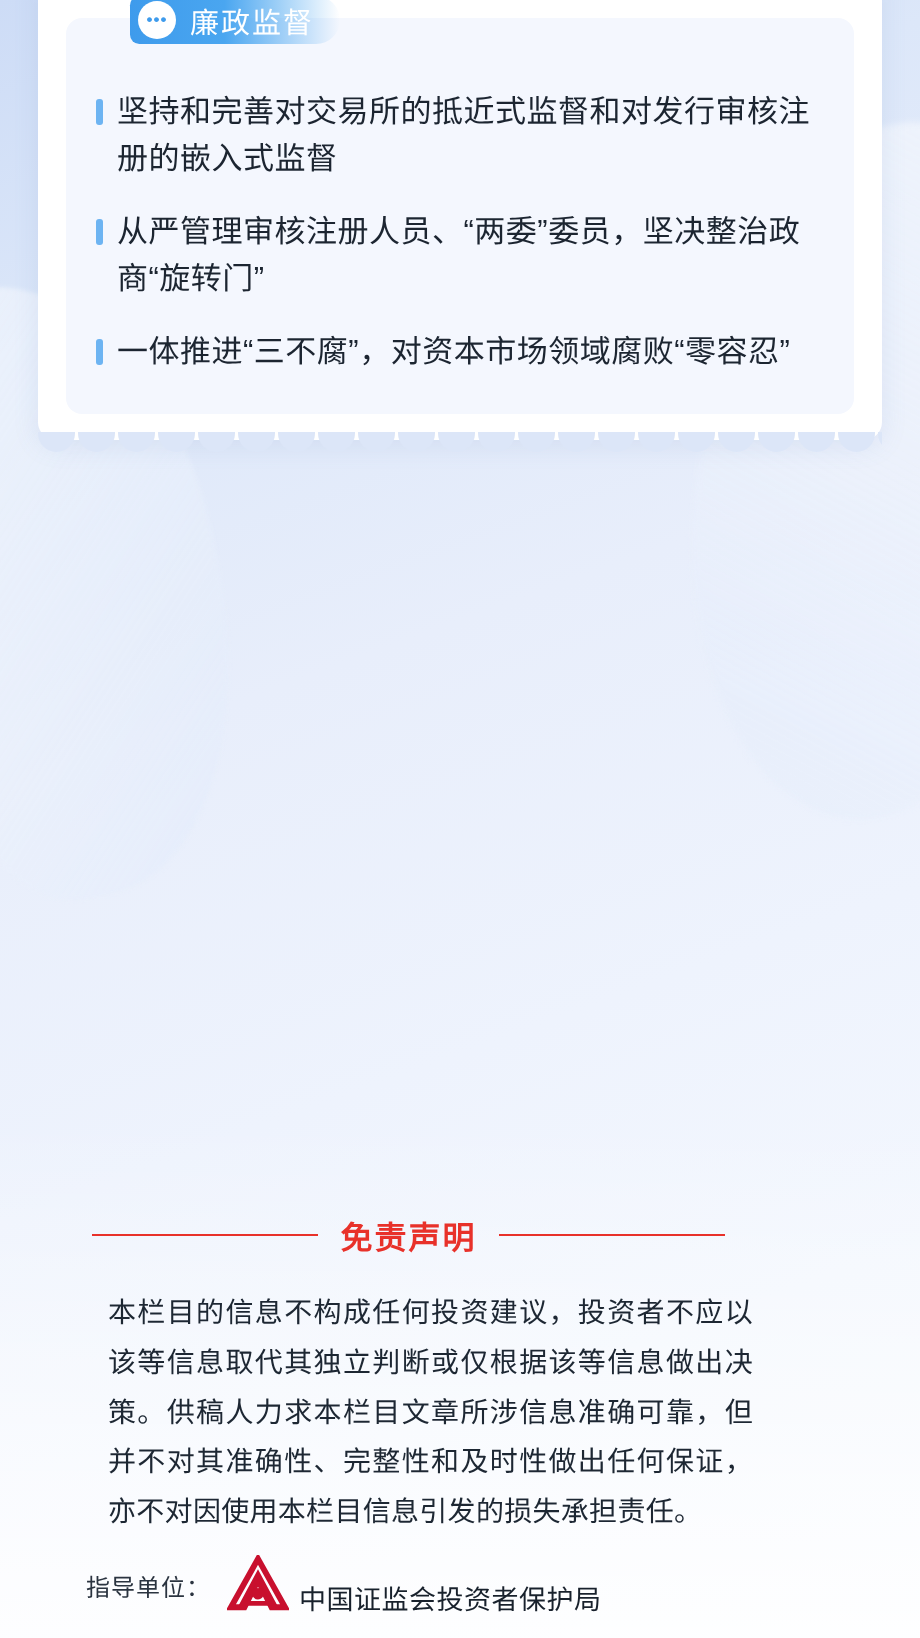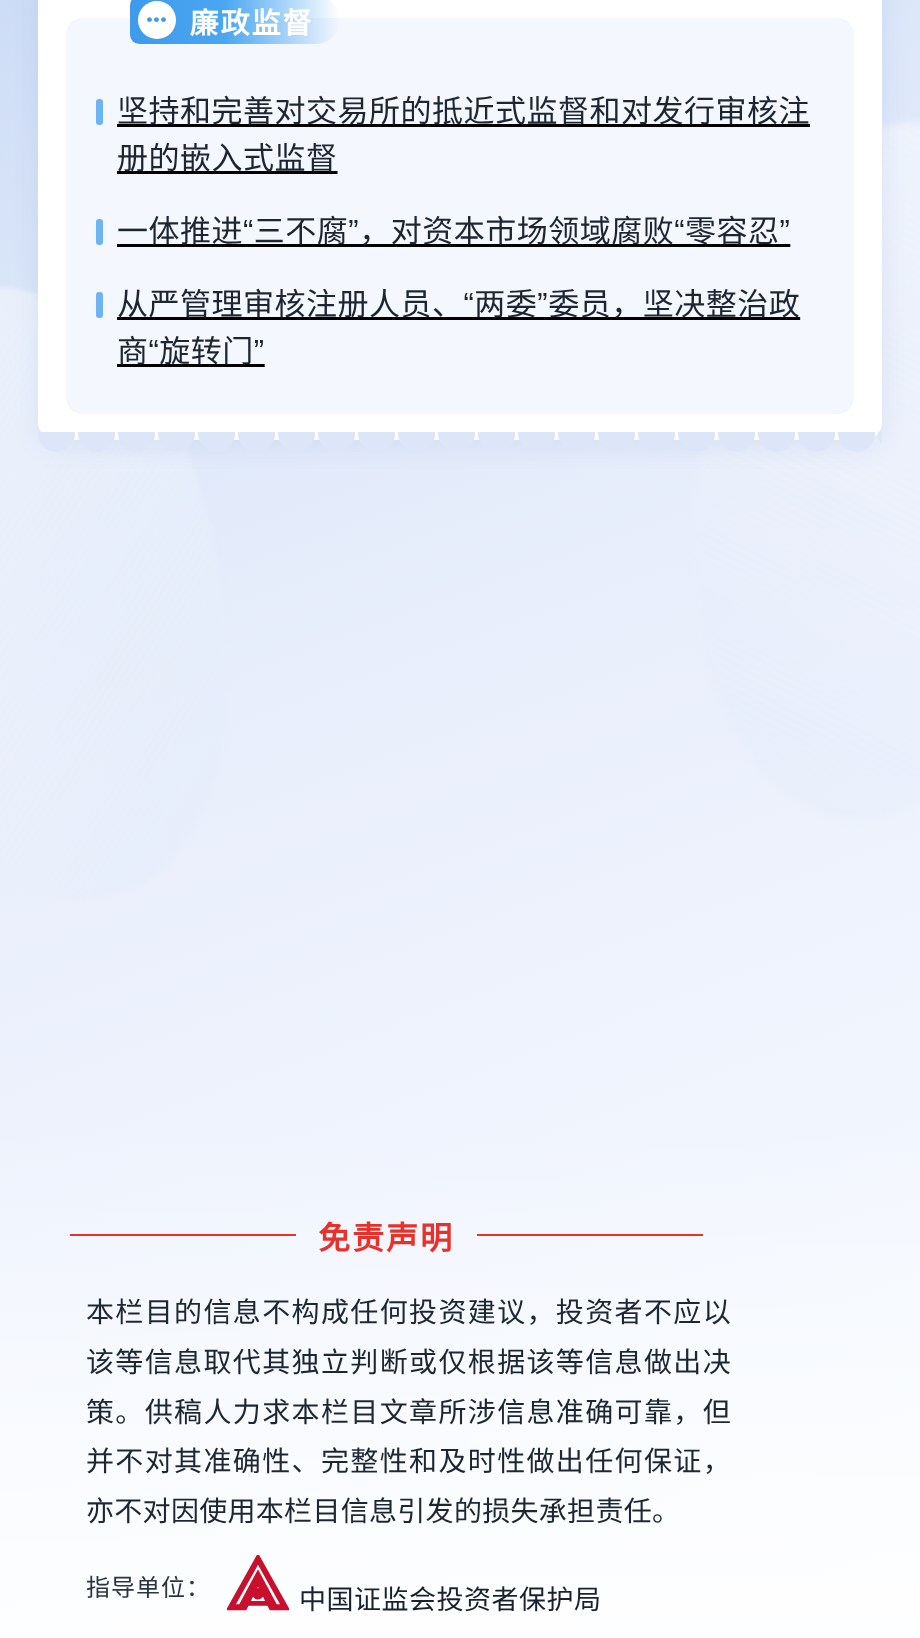--- a/index.html
+++ b/index.html
@@ -89,28 +89,27 @@
   .badge-dot span {
     color: #3e9bec;
     font-size: 17px;
     letter-spacing: 1px;
     line-height: 10px;
     font-weight: bold;
   }
   .badge-text {
     color: #ffffff;
     font-size: 29px;
-    font-weight: bold;
+    font-weight: normal;
     letter-spacing: 2px;
     white-space: nowrap;
     text-align: right;
   }
   .bullet-list {
     margin-top: 26px;
-    text-decoration: underline;
   }
   .bullet-item {
     display: flex;
     align-items: flex-start;
     margin-bottom: 26px;
   }
   .bullet-item:last-child { margin-bottom: 4px; }
   .bullet-mark {
     flex: none;
     width: 7px;
@@ -146,20 +145,21 @@
     flex: none;
     margin-right: 3px;
   }
 
   
   .disclaimer {
     position: absolute;
     left: 0;
     top: 1212px;
     width: 773px;
+    padding-left: 22px;
   }
   .dis-head {
     display: flex;
     align-items: center;
     justify-content: center;
     gap: 22px;
   }
   .dis-rule {
     width: 226px;
     height: 2px;
@@ -241,25 +241,25 @@
       <div class="badge-text">廉政监督</div>
     </div>
 
     <div class="bullet-list">
       <div class="bullet-item">
         <div class="bullet-mark"></div>
         <div class="bullet-text">坚持和完善对交易所的抵近式监督和对发行审核注册的嵌入式监督</div>
       </div>
       <div class="bullet-item">
         <div class="bullet-mark"></div>
-        <div class="bullet-text">一体推进“三不腐”，对资本市场领域腐败“零容忍”</div>
+        <div class="bullet-text">从严管理审核注册人员、“两委”委员，坚决整治政商“旋转门”</div>
       </div>
       <div class="bullet-item">
         <div class="bullet-mark"></div>
-        <div class="bullet-text">从严管理审核注册人员、“两委”委员，坚决整治政商“旋转门”</div>
+        <div class="bullet-text">一体推进“三不腐”，对资本市场领域腐败“零容忍”</div>
       </div>
     </div>
 
   </div>
 </div>
 
 <div class="scallop" id="scallop" style="top: 432px;">
     <i></i>
     <i></i>
     <i></i>

